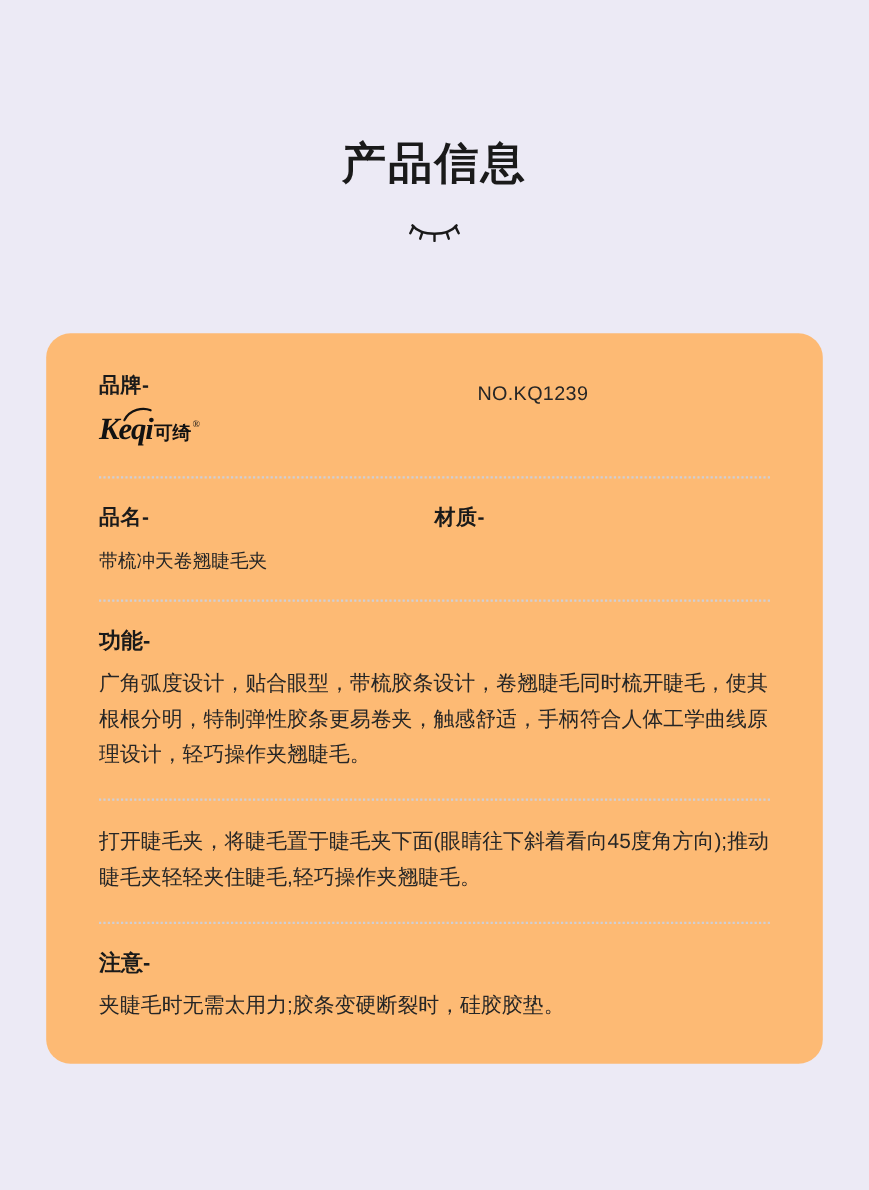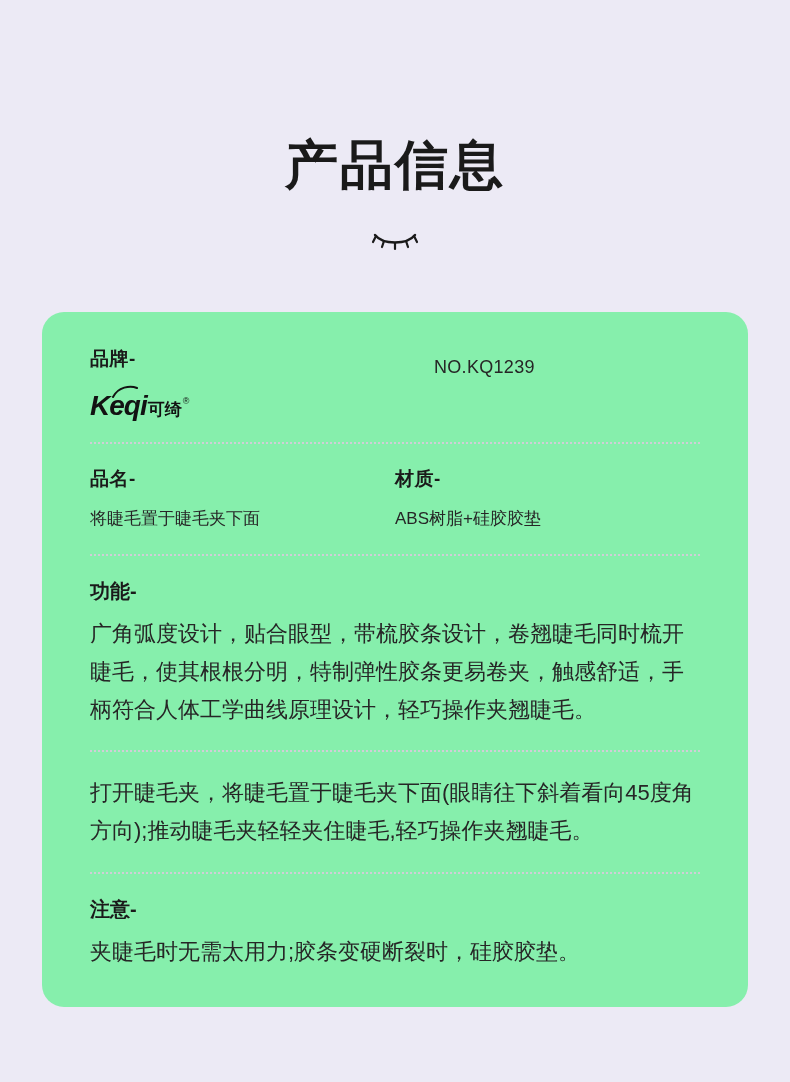--- a/index.html
+++ b/index.html
@@ -15,39 +15,39 @@
     overflow: hidden;
   }
   .page {
     position: relative;
     width: 790px;
     height: 1082px;
     box-sizing: border-box;
   }
   .page-title {
     text-align: center;
-    font-size: 53px;
+    font-size: 40px;
     font-weight: bold;
     letter-spacing: 2px;
     color: #1a1a1a;
     padding-top: 100px;
     line-height: 1.1;
   }
   .lash-ornament {
     display: block;
     margin: 28px auto 0 auto;
     width: 48px;
     height: 22px;
   }
   .card {
     position: absolute;
     left: 42px;
     top: 276px;
     width: 706px;
-    background: #86efac;
+    background: #fdba74;
     border-radius: 22px;
     box-sizing: border-box;
     padding: 34px 48px 36px 48px;
   }
   .row {
     display: flex;
   }
   .col {
     width: 50%;
     box-sizing: border-box;
@@ -60,22 +60,23 @@
     letter-spacing: 0.5px;
     margin-bottom: 14px;
   }
   .field-value {
     font-size: 17px;
     color: #262626;
     line-height: 1.55;
   }
   .logo-wrap {
     display: flex;
-    align-items: flex-end;
+    align-items: flex-start;
     height: 34px;
+    font-family: Liberation Serif, serif;
   }
   .logo-mark {
     position: relative;
     font-size: 28px;
     font-weight: bold;
     font-style: italic;
     letter-spacing: -1px;
     color: #121212;
     line-height: 1;
   }
@@ -105,21 +106,21 @@
     border-top: 2px dotted #cfcfd6;
     margin: 22px 0 22px 0;
   }
   .block-label {
     font-size: 20px;
     font-weight: bold;
     color: #1a1a1a;
     margin-bottom: 10px;
   }
   .block-text {
-    font-size: 22px;
+    font-size: 19px;
     color: #262626;
     line-height: 1.72;
   }
   .model-value {
     font-size: 18px;
     letter-spacing: 0.3px;
     padding-top: 8px;
     margin-left: 39px;
   }
 </style>
@@ -156,25 +157,24 @@
       <div class="col">
         <div class="field-value model-value">NO.KQ1239</div>
       </div>
     </div>
 
     <hr class="divider">
 
     <div class="row">
       <div class="col">
         <div class="field-label">品名-</div>
-        <div class="field-value">将睫毛置于睫毛夹下面</div>
+        <div class="field-value">带梳冲天卷翘睫毛夹</div>
       </div>
       <div class="col">
         <div class="field-label">材质-</div>
-        <div class="field-value">ABS树脂+硅胶胶垫</div>
       </div>
     </div>
 
     <hr class="divider">
 
     <div>
       <div class="block-label">功能-</div>
       <div class="block-text">广角弧度设计，贴合眼型，带梳胶条设计，卷翘睫毛同时梳开睫毛，使其根根分明，特制弹性胶条更易卷夹，触感舒适，手柄符合人体工学曲线原理设计，轻巧操作夹翘睫毛。</div>
     </div>
 

